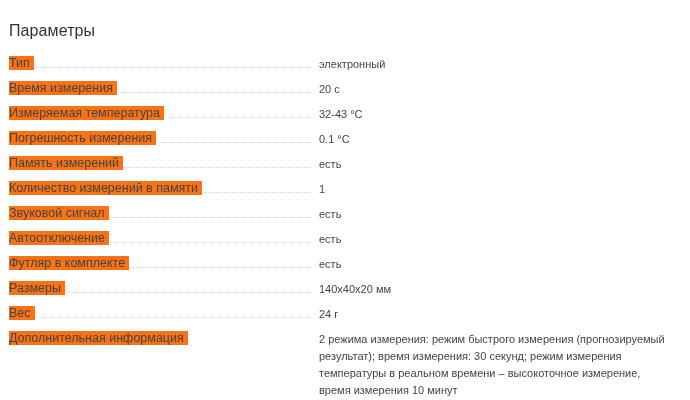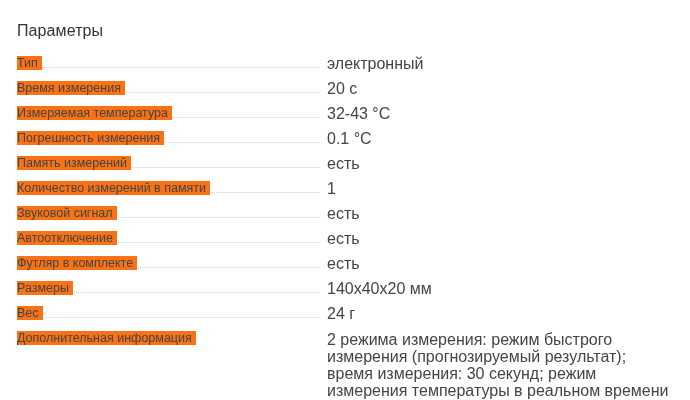--- a/index.html
+++ b/index.html
@@ -12,21 +12,21 @@
     background: #ffffff;
     font-family: "Liberation Sans", sans-serif;
     color: #333333;
     -webkit-font-smoothing: antialiased;
   }
   .page {
     position: relative;
     width: 690px;
     height: 280px;
     box-sizing: border-box;
-    padding: 22px 18px 0 15px;
+    padding: 22px 18px 0 7px;
   }
   .spec-title {
     font-size: 16px;
     color: #333333;
     font-weight: normal;
     margin: 0 0 16px 2px;
     letter-spacing: 0.1px;
   }
   .spec-table {
     width: 100%;
@@ -54,21 +54,21 @@
   .spec-name .dots {
     position: absolute;
     left: 2px;
     right: 8px;
     bottom: 13px;
     border-bottom: 1px dotted #d2d2d2;
     z-index: 1;
   }
   .spec-value {
     padding: 0 0 9px 0;
-    font-size: 16px;
+    font-size: 11px;
     color: #444444;
     line-height: 16px;
   }
   .spec-value.multiline {
     line-height: 17px;
   }
 </style>
 </head>
 <body>
 

